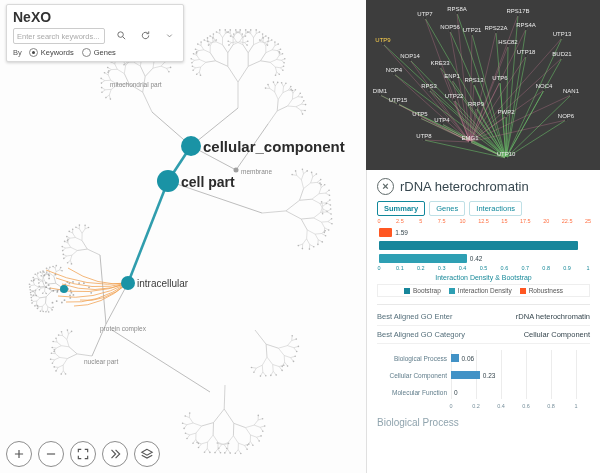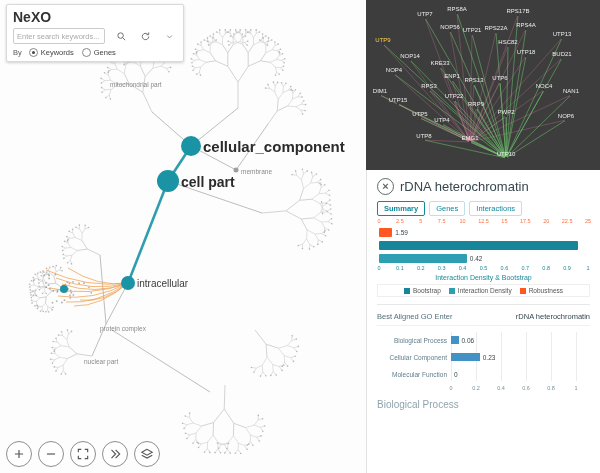--- a/index.html
+++ b/index.html
@@ -6,21 +6,21 @@
   #app{position:relative;width:600px;height:473px;background:#fff;overflow:hidden;
        font-family:"Liberation Sans",sans-serif;}
 
   
   #tree-panel{position:absolute;left:0;top:0;width:366px;height:473px;background:#fdfdfd;}
   #tree-svg{position:absolute;left:0;top:0;}
   #search-card{position:absolute;left:6px;top:4px;width:178px;background:#fff;
                border:1px solid #d9d9d9;box-shadow:0 1px 3px rgba(0,0,0,.18);
                border-radius:2px;padding:4px 6px;box-sizing:border-box;}
   .sc-title{font-size:14px;font-weight:bold;color:#333;}
-  .sc-input-row{display:flex;align-items:flex-end;margin-top:3px;gap:9px;}
+  .sc-input-row{display:flex;align-items:flex-start;margin-top:3px;gap:9px;}
   #search-input{flex:1;height:14px;border:1px solid #ccc;border-radius:2px;font-size:7.5px;
                 padding:0 3px;color:#333;min-width:0;outline:none;}
   #search-input::placeholder{color:#aaa;}
   .icon-btn{width:15px;height:15px;border:none;background:none;padding:0;display:flex;
             align-items:center;justify-content:center;cursor:pointer;}
   .icon-btn svg{width:11px;height:11px;}
   .by-row{display:flex;align-items:center;gap:7px;margin-top:4px;font-size:7.5px;color:#555;}
   .radio-wrap{display:flex;align-items:center;gap:3px;cursor:pointer;}
   .radio{width:7px;height:7px;border:1px solid #888;border-radius:50%;display:inline-flex;
          align-items:center;justify-content:center;background:#fff;}
@@ -1226,20 +1226,24 @@
         </span>
       </div>
 
     <div class="divider"></div>
 
     <div id="go-table">
         <div class="go-row">
           <span class="go-label">Best Aligned GO Enter</span>
           <span class="go-value">rDNA heterochromatin</span>
         </div>
+        <div class="go-row">
+          <span class="go-label">Best Aligned GO Category</span>
+          <span class="go-value">Cellular Component</span>
+        </div>
       </div>
     <div id="chart2">
         <div class="c2-grid">
           <div class="c2-gl" style="left: 0%;"></div>
           <div class="c2-gl" style="left: 20%;"></div>
           <div class="c2-gl" style="left: 40%;"></div>
           <div class="c2-gl" style="left: 60%;"></div>
           <div class="c2-gl" style="left: 80%;"></div>
           <div class="c2-gl" style="left: 100%;"></div>
         </div>

